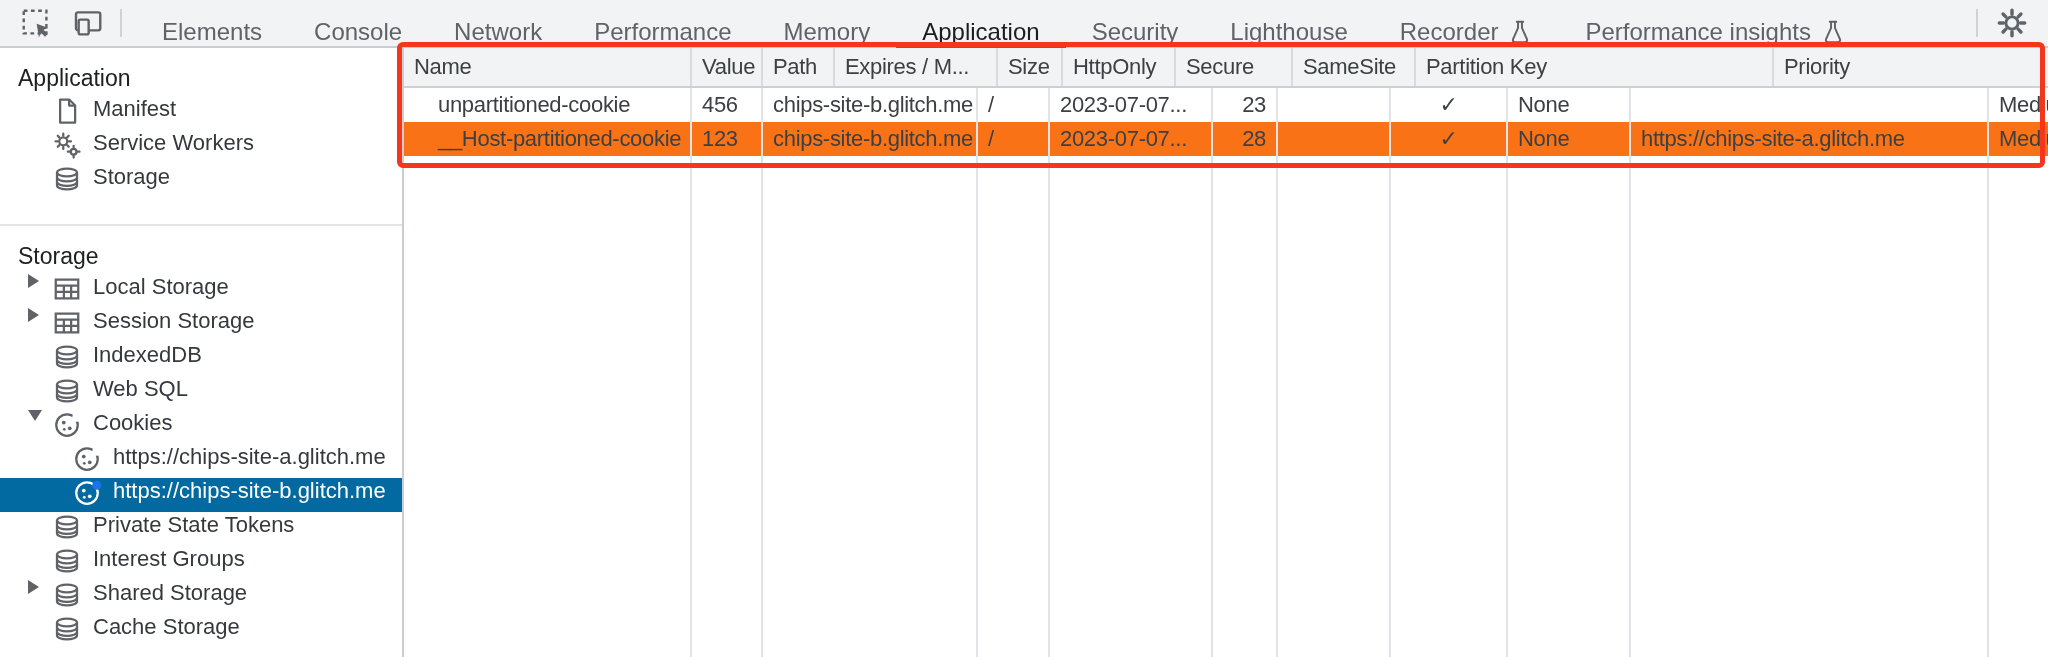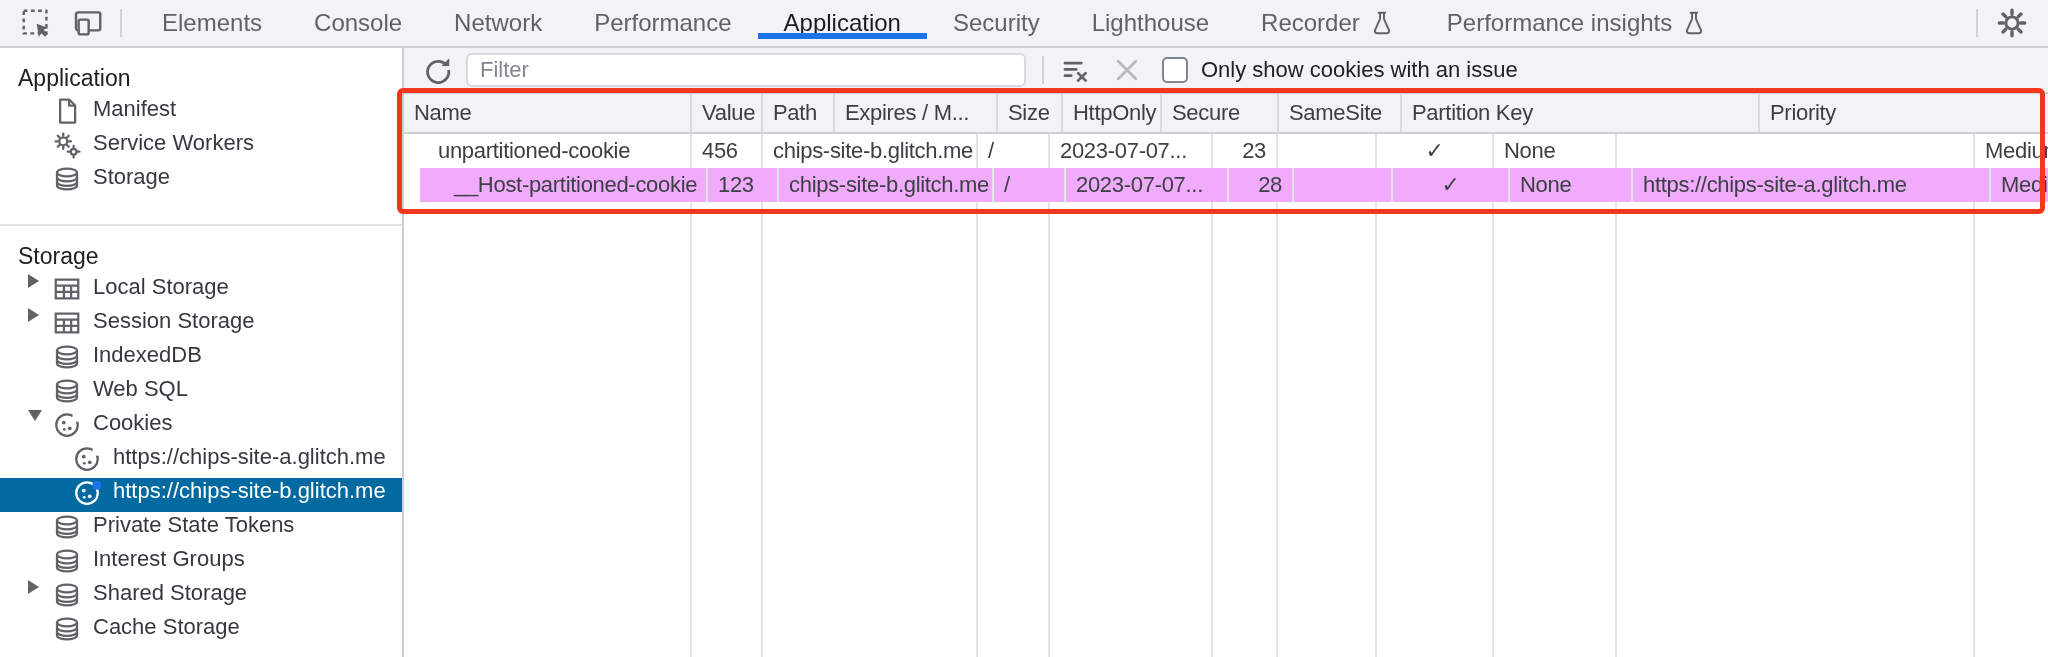--- a/index.html
+++ b/index.html
@@ -8,21 +8,21 @@
   .devtools { width: 2048px; height: 657px; display: flex; flex-direction: column; }
 
   
   .tabbar { height: 48px; background: #f1f3f4; border-bottom: 2px solid #cacdd1;
     display: flex; align-items: stretch; flex-shrink: 0; }
   .tab-icons { display: flex; align-items: center; padding: 0 10px 0 14px; gap: 8px; }
   .icon-btn { width: 44px; height: 40px; display: flex; align-items: center; justify-content: center;
     background: none; border: none; color: #5f6368; cursor: pointer; }
   .icon-btn svg { width: 32px; height: 32px; display: block; }
   .vdiv { width: 2px; height: 28px; background: #cfd2d6; align-self: center; flex-shrink: 0; }
-  .tabs { display: flex; align-items: center; margin-left: 14px; }
+  .tabs { display: flex; align-items: flex-end; margin-left: 14px; }
   .tab { display: flex; align-items: center; gap: 9px; padding: 0 26px; font-size: 24px;
     color: #5f6368; position: relative; white-space: nowrap; cursor: pointer; }
   .tab.active { color: #1b1d1f; }
   .tab.active::after { content: ""; position: absolute; left: 0; right: 0; bottom: -2px;
     height: 6px; background: #1a73e8; }
   .flask { width: 26px; height: 26px; color: #5f6368; }
   .flask svg { width: 100%; height: 100%; display: block; }
   .tabbar-right { margin-left: auto; display: flex; align-items: center; gap: 12px; padding-right: 14px; }
 
   
@@ -68,26 +68,26 @@
   
   .grid { flex: 1; position: relative; font-size: 22px; color: #3c4043; display: flex;
     flex-direction: column; min-height: 0; }
   .grid-row { display: flex; height: 34px; line-height: 34px; flex-shrink: 0; }
   .grid-row.header { height: 40px; line-height: 38px; background: #f1f3f4;
     border-bottom: 2px solid #cdd1d5; color: #3c4043; }
   .cell { border-right: 2px solid #e2e4e7; padding: 0 10px; white-space: nowrap; overflow: hidden;
     flex-shrink: 0; letter-spacing: -0.3px; }
   .header .cell { border-right-color: #d8dbdf; }
   .c0 { width: 288px; } .c1 { width: 71px; } .c2 { width: 215px; } .c3 { width: 72px; }
-  .c4 { width: 163px; } .c5 { width: 65px; } .c6 { width: 99px; } .c7 { width: 117px; }
+  .c4 { width: 163px; } .c5 { width: 65px; } .c6 { width: 113px; } .c7 { width: 117px; }
   .c8 { width: 123px; } .c9 { width: 358px; } .c10 { flex: 1; border-right: none; }
   .grid-row.data .c0 { padding-left: 34px; }
   .grid-row.data .c5 { text-align: right; }
   .grid-row.data .c7 { text-align: center; }
-  .grid-row.stripe { background: #f0abfc; margin-left: 16px; }
+  .grid-row.stripe { background: #f97316; }
   .grid-fill { display: flex; flex: 1; min-height: 0; }
   .grid-fill .cell { height: 100%; }
   .red-box { position: absolute; left: -7px; top: -6px; right: 3px; height: 126px;
     border: 5px solid #f4361c; border-radius: 6px; pointer-events: none; z-index: 5; }
 </style>
 </head>
 <body>
 
 <div class="devtools">
 
@@ -113,20 +113,23 @@
         </div>
       <div class="tab">
           <span>Console</span>
         </div>
       <div class="tab">
           <span>Network</span>
         </div>
       <div class="tab">
           <span>Performance</span>
         </div>
+      <div class="tab">
+          <span>Memory</span>
+        </div>
       <div class="tab active">
           <span>Application</span>
         </div>
       <div class="tab">
           <span>Security</span>
         </div>
       <div class="tab">
           <span>Lighthouse</span>
         </div>
       <div class="tab">
@@ -331,43 +334,20 @@
                 <path d="M4 6.8v10.4c0 1.7 3.6 3.1 8 3.1s8-1.4 8-3.1V6.8" fill="none" stroke="currentColor" stroke-width="1.8"></path>
                 <path d="M4 10.8c0 1.7 3.6 3.1 8 3.1s8-1.4 8-3.1M4 14.4c0 1.7 3.6 3.1 8 3.1s8-1.4 8-3.1" fill="none" stroke="currentColor" stroke-width="1.8"></path>
               </svg>
             </span>
           <span class="tlabel">Cache Storage</span>
         </div>
       </div>
     </div>
 
     <div class="main">
-      <div class="cookies-toolbar">
-        <button class="tb-btn">
-          <svg viewBox="0 0 24 24">
-              <path d="M19.8 8.5A8.5 8.5 0 1 0 21.3 12" fill="none" stroke="currentColor" stroke-width="2.2"></path>
-              <path d="M21.8 2.6v6.2h-6.2z" fill="currentColor"></path>
-            </svg>
-        </button>
-        <input class="filter-input" placeholder="Filter" style="">
-        <div class="tb-div"></div>
-        <button class="tb-btn" style="margin-left:12px;">
-          <svg viewBox="0 0 24 24">
-              <path d="M4 6.5h13M4 11.5h9M4 16.5h5" stroke="currentColor" stroke-width="2.2" stroke-linecap="round"></path>
-              <path d="M14.5 14.5l6 6M20.5 14.5l-6 6" stroke="currentColor" stroke-width="2.2" stroke-linecap="round"></path>
-            </svg>
-        </button>
-        <button class="tb-btn disabled" style="margin-left:14px;">
-          <svg viewBox="0 0 24 24">
-              <path d="M5 5l14 14M19 5L5 19" stroke="currentColor" stroke-width="2.2" stroke-linecap="round"></path>
-            </svg>
-        </button>
-        <span class="cb"></span>
-        <span class="cb-label">Only show cookies with an issue</span>
-      </div>
 
       <div class="grid">
         <div class="grid-row header">
           <div class="cell c0">Name</div>
           <div class="cell c1">Value</div>
           <div class="cell c3">Path</div>
           <div class="cell c4">Expires / M...</div>
           <div class="cell c5">Size</div>
           <div class="cell c6">HttpOnly</div>
           <div class="cell c7">Secure</div>

